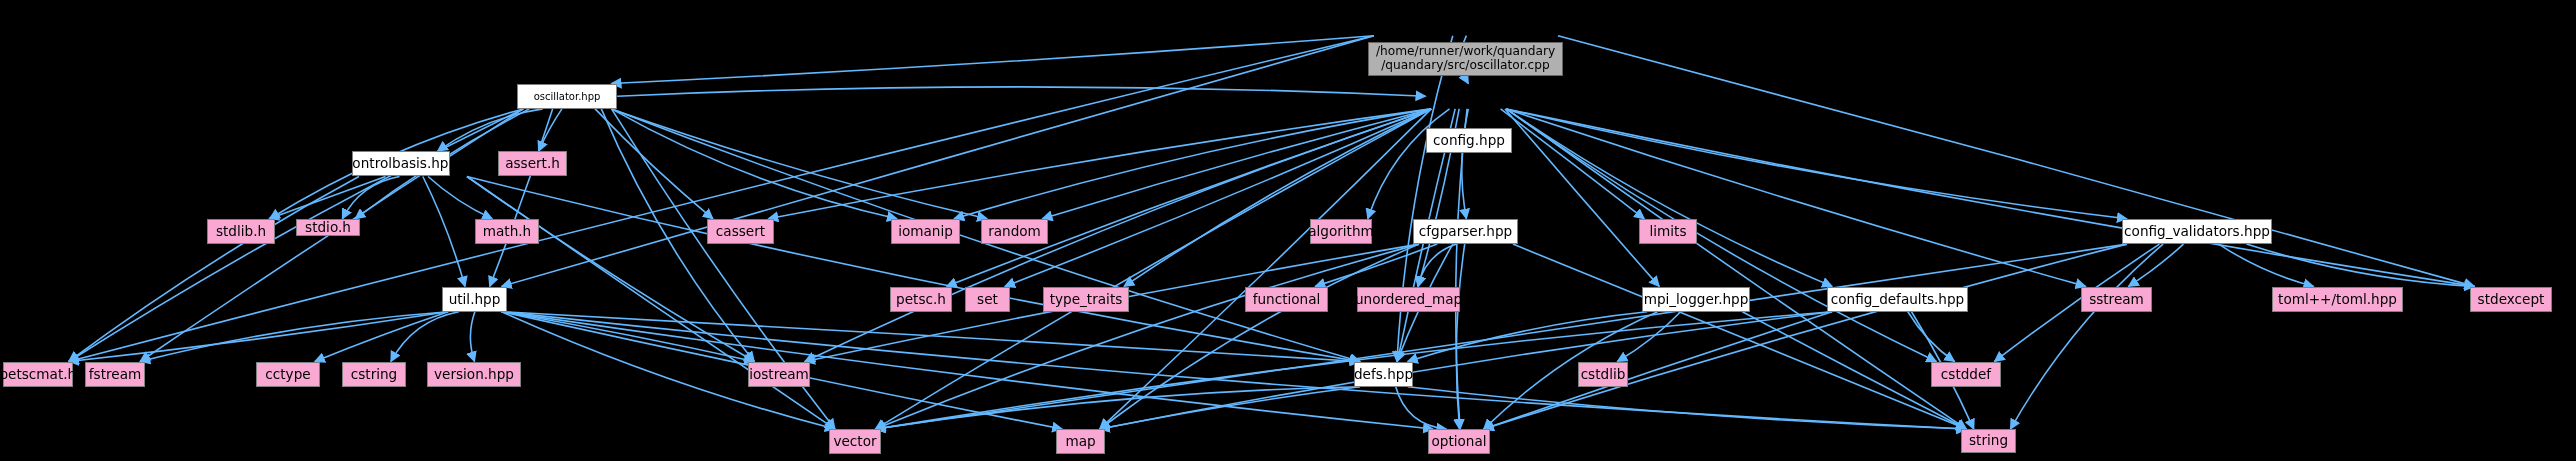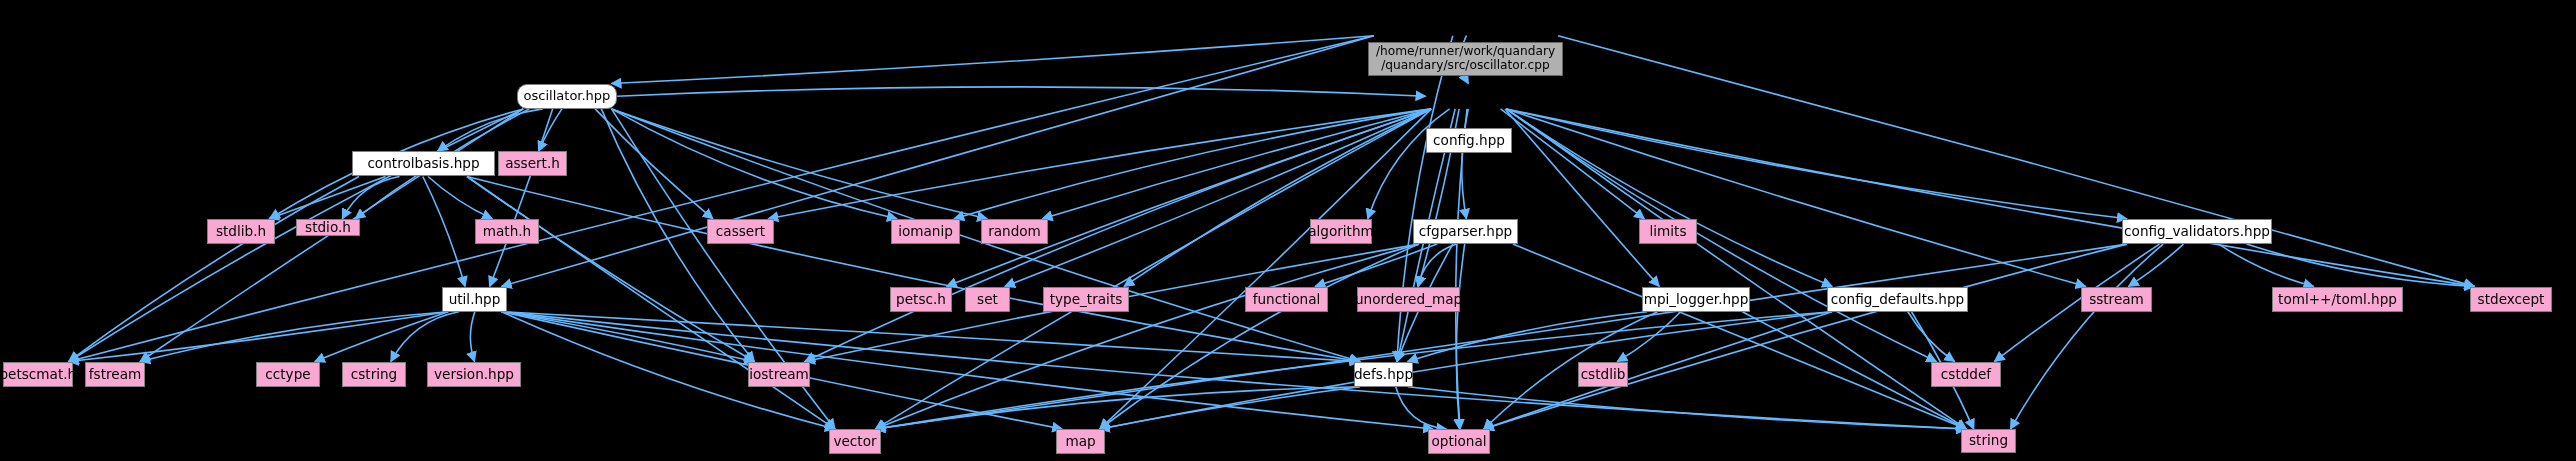--- a/index.html
+++ b/index.html
@@ -139,23 +139,23 @@
         <path d="M 2264 260 C 1824.2854388066658 326.1971062400289, 1371.0654388066657 393.17710624002893, 931 457" marker-end="url(#arrow)"></path>
         <path d="M 1447 412 C 1275.72957314653 415.49310541354174, 1100.2895731465298 430.7931054135417, 931 457" marker-end="url(#arrow)"></path>
         <path d="M 1447 412 C 1355.0608361799239 423.59270270753154, 1260.880836179924 438.8927027075315, 1170 457" marker-end="url(#arrow)"></path>
         <path d="M 1485.22 412 C 1492.8875398975792 439.0702751363748, 1511.2679398975793 454.37027513637474, 1539.28 457" marker-end="url(#arrow)"></path>
         <path d="M 1498 412 C 1693.7617639706918 434.62778749862866, 1896.061763970692 449.9277874986286, 2093 457" marker-end="url(#arrow)"></path>
       </g>
   </svg>
   <div id="nodes">
       <div class="node root" style="left: 1368px; top: 1.9px; width: 195px; height: 34px; font-size: 12.2px; margin-top: 40px;"><span class="node-label">/home/runner/work/quandary
 /quandary/src/oscillator.cpp</span></div>
-      <div class="node local" style="left: 517px; top: 84px; width: 100px; height: 25px; font-size: 13px; border-radius: 10px;"><span class="node-label">oscillator.hpp</span></div>
+      <div class="node local" style="left: 517px; top: 84px; width: 100px; height: 25px; font-size: 10px;"><span class="node-label">oscillator.hpp</span></div>
       <div class="node local" style="left: 1426px; top: 84px; width: 86px; height: 25px; font-size: 13.6px; margin-top: 44px;"><span class="node-label">config.hpp</span></div>
-      <div class="node local" style="left: 352px; top: 151px; width: 143px; height: 25px; font-size: 13.6px;"><span class="node-label">controlbasis.hpp</span></div>
+      <div class="node local" style="left: 352px; top: 151px; width: 98px; height: 25px; font-size: 13.6px;"><span class="node-label">controlbasis.hpp</span></div>
       <div class="node sys" style="left: 498px; top: 151px; width: 69px; height: 25px; font-size: 13.6px;"><span class="node-label">assert.h</span></div>
       <div class="node sys" style="left: 207px; top: 219px; width: 68px; height: 25px; font-size: 13.6px;"><span class="node-label">stdlib.h</span></div>
       <div class="node sys" style="left: 296px; top: 219px; width: 64px; height: 17px; font-size: 13.6px;"><span class="node-label">stdio.h</span></div>
       <div class="node sys" style="left: 475px; top: 219px; width: 64px; height: 25px; font-size: 13.6px;"><span class="node-label">math.h</span></div>
       <div class="node sys" style="left: 707px; top: 219px; width: 67px; height: 25px; font-size: 13.6px;"><span class="node-label">cassert</span></div>
       <div class="node sys" style="left: 891px; top: 219px; width: 69px; height: 25px; font-size: 13.6px;"><span class="node-label">iomanip</span></div>
       <div class="node sys" style="left: 981px; top: 219px; width: 67px; height: 25px; font-size: 13.6px;"><span class="node-label">random</span></div>
       <div class="node sys" style="left: 1310px; top: 219px; width: 62px; height: 25px; font-size: 13.6px;"><span class="node-label">algorithm</span></div>
       <div class="node local" style="left: 1413px; top: 219px; width: 105px; height: 25px; font-size: 13.6px;"><span class="node-label">cfgparser.hpp</span></div>
       <div class="node sys" style="left: 1639px; top: 219px; width: 58px; height: 25px; font-size: 13.6px;"><span class="node-label">limits</span></div>

